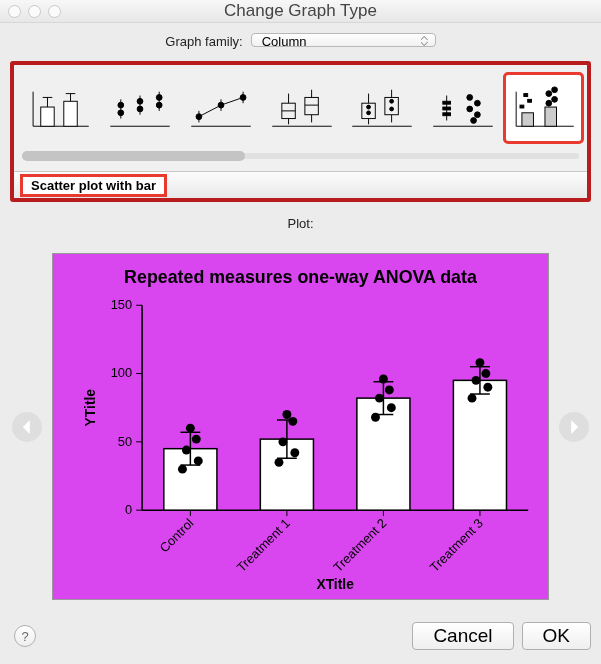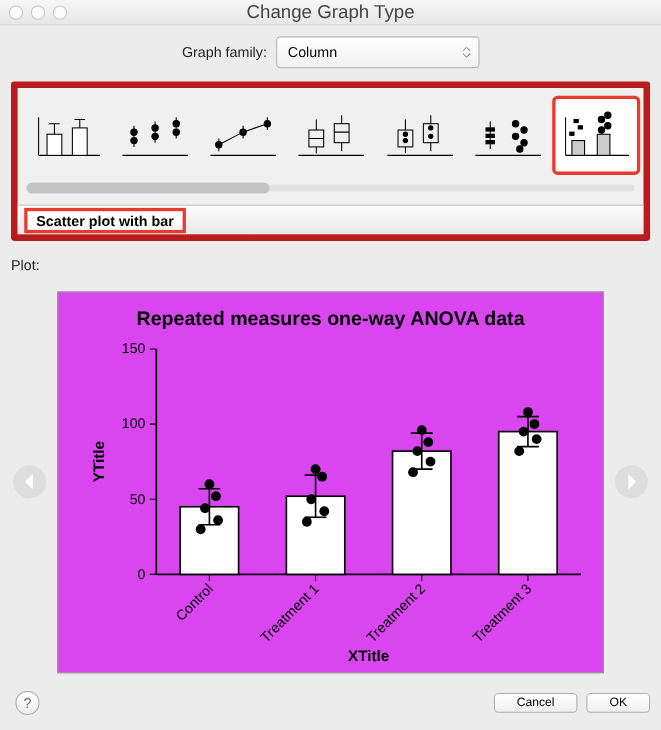--- a/index.html
+++ b/index.html
@@ -5,43 +5,43 @@
 html,body{margin:0;padding:0;font-family:"Helvetica Neue",Arial,sans-serif;font-size:13px;color:#222;background:#ececec}
 body{width:601px;height:664px;overflow:hidden;box-sizing:border-box}
 .window{background:#ececec;width:100%;height:100%;display:flex;flex-direction:column}
 .titlebar{height:22px;display:flex;align-items:center;position:relative;border-bottom:1px solid #d7d7d7;background:linear-gradient(#f7f7f7,#e7e7e7)}
 .traffic{display:flex;gap:7px;margin-left:8px}
 .tl{width:11px;height:11px;border-radius:50%;background:#fbfbfb;border:1px solid #c9c9c9}
 .title{position:absolute;left:0;right:0;text-align:center;font-size:17px;color:#444}
 .content{flex:1;padding:10px 10px 14px;display:flex;flex-direction:column;gap:6px}
 .row{display:flex;align-items:center}
 .label-right{text-align:right;margin-right:8px}
-.select{appearance:none;border:1px solid #b8b8b8;border-radius:4px;background:linear-gradient(#ffffff,#f1f1f1);height:29px;padding:0 24px 0 10px;font-size:13px;position:relative}
+.select{appearance:none;border:1px solid #b8b8b8;border-radius:4px;background:linear-gradient(#ffffff,#f1f1f1);height:14px;padding:0 24px 0 10px;font-size:13px;position:relative}
 .select-wrap{position:relative;display:inline-block}
 .select-wrap:after{content:"";position:absolute;right:8px;top:50%;transform:translateY(-50%);width:7px;height:10px;background:linear-gradient(#777,#777);clip-path:polygon(0 35%,50% 0,100% 35%,100% 45%,50% 10%,0 45%,0 55%,50% 90%,100% 55%,100% 65%,50% 100%,0 65%)}
-.stage{background:#f0f0f0;border:6px solid #b91c1c;border-radius:3px;margin-top:6px;overflow:hidden}
+.stage{background:#f0f0f0;border:4px solid #b91c1c;border-radius:3px;margin-top:6px;overflow:hidden}
 .thumbs{display:flex;gap:6px;padding:10px 6px 6px 8px}
 .thumb{width:76px;height:64px;border:1px solid transparent;border-radius:2px;display:flex;align-items:center;justify-content:center;cursor:pointer}
 .thumb svg{width:68px;height:48px}
 .thumb.selected{outline:3px solid #e83a2f;outline-offset:0;background:#fff}
 .thumb-scroll{height:18px;margin:0 8px 6px;position:relative}
 .thumb-scroll:before{content:"";position:absolute;left:0;right:0;top:6px;height:6px;background:#e1e1e1;border-radius:3px}
 .thumb-scroll .handle{position:absolute;left:0;width:40%;top:4px;height:10px;background:#c4c4c4;border-radius:5px}
 .namebar{height:26px;background:linear-gradient(#fcfcfc,#e8e8e8);border-top:1px solid #c7c7c7;display:flex;align-items:center}
 .namebox{margin:0 0 0 6px;padding:1px 8px;border:3px solid #e83a2f;font-weight:bold;color:#000;background:#fff}
-.plotrow{display:flex;justify-content:space-between;align-items:center;gap:8px;margin:8px 0 6px}
+.plotrow{display:flex;justify-content:center;align-items:center;gap:8px;margin:8px 0 6px}
 .preview-wrap{flex:1;display:flex;align-items:center;gap:10px;padding:0 2px}
 .navbtn{width:30px;height:30px;border-radius:50%;background:#dedede;display:flex;align-items:center;justify-content:center;cursor:pointer}
 .navbtn svg{width:14px;height:14px;fill:#fff}
 .preview{flex:1;background:#d946ef;border:1px solid #999;height:345px;position:relative}
 .preview svg{width:100%;height:100%}
 .footer{display:flex;align-items:center;padding-top:6px}
 .help{width:20px;height:20px;border:1px solid #b0b0b0;border-radius:50%;display:flex;align-items:center;justify-content:center;font-size:13px;color:#6a6a6a;margin-left:4px;background:linear-gradient(#fff,#eee);cursor:pointer}
 .spacer{flex:1}
-.btn{border:1px solid #b0b0b0;border-radius:4px;background:linear-gradient(#ffffff,#efefef);padding:2px 20px;font-size:11px;margin-left:8px;cursor:pointer}
+.btn{border:1px solid #b0b0b0;border-radius:4px;background:linear-gradient(#ffffff,#efefef);padding:2px 20px;font-size:19px;margin-left:8px;cursor:pointer}
 </style>
 </head>
 <body>
 
 <div class="window">
   <div class="titlebar">
     <div class="traffic">
       <div class="tl"></div>
       <div class="tl"></div>
       <div class="tl"></div>

